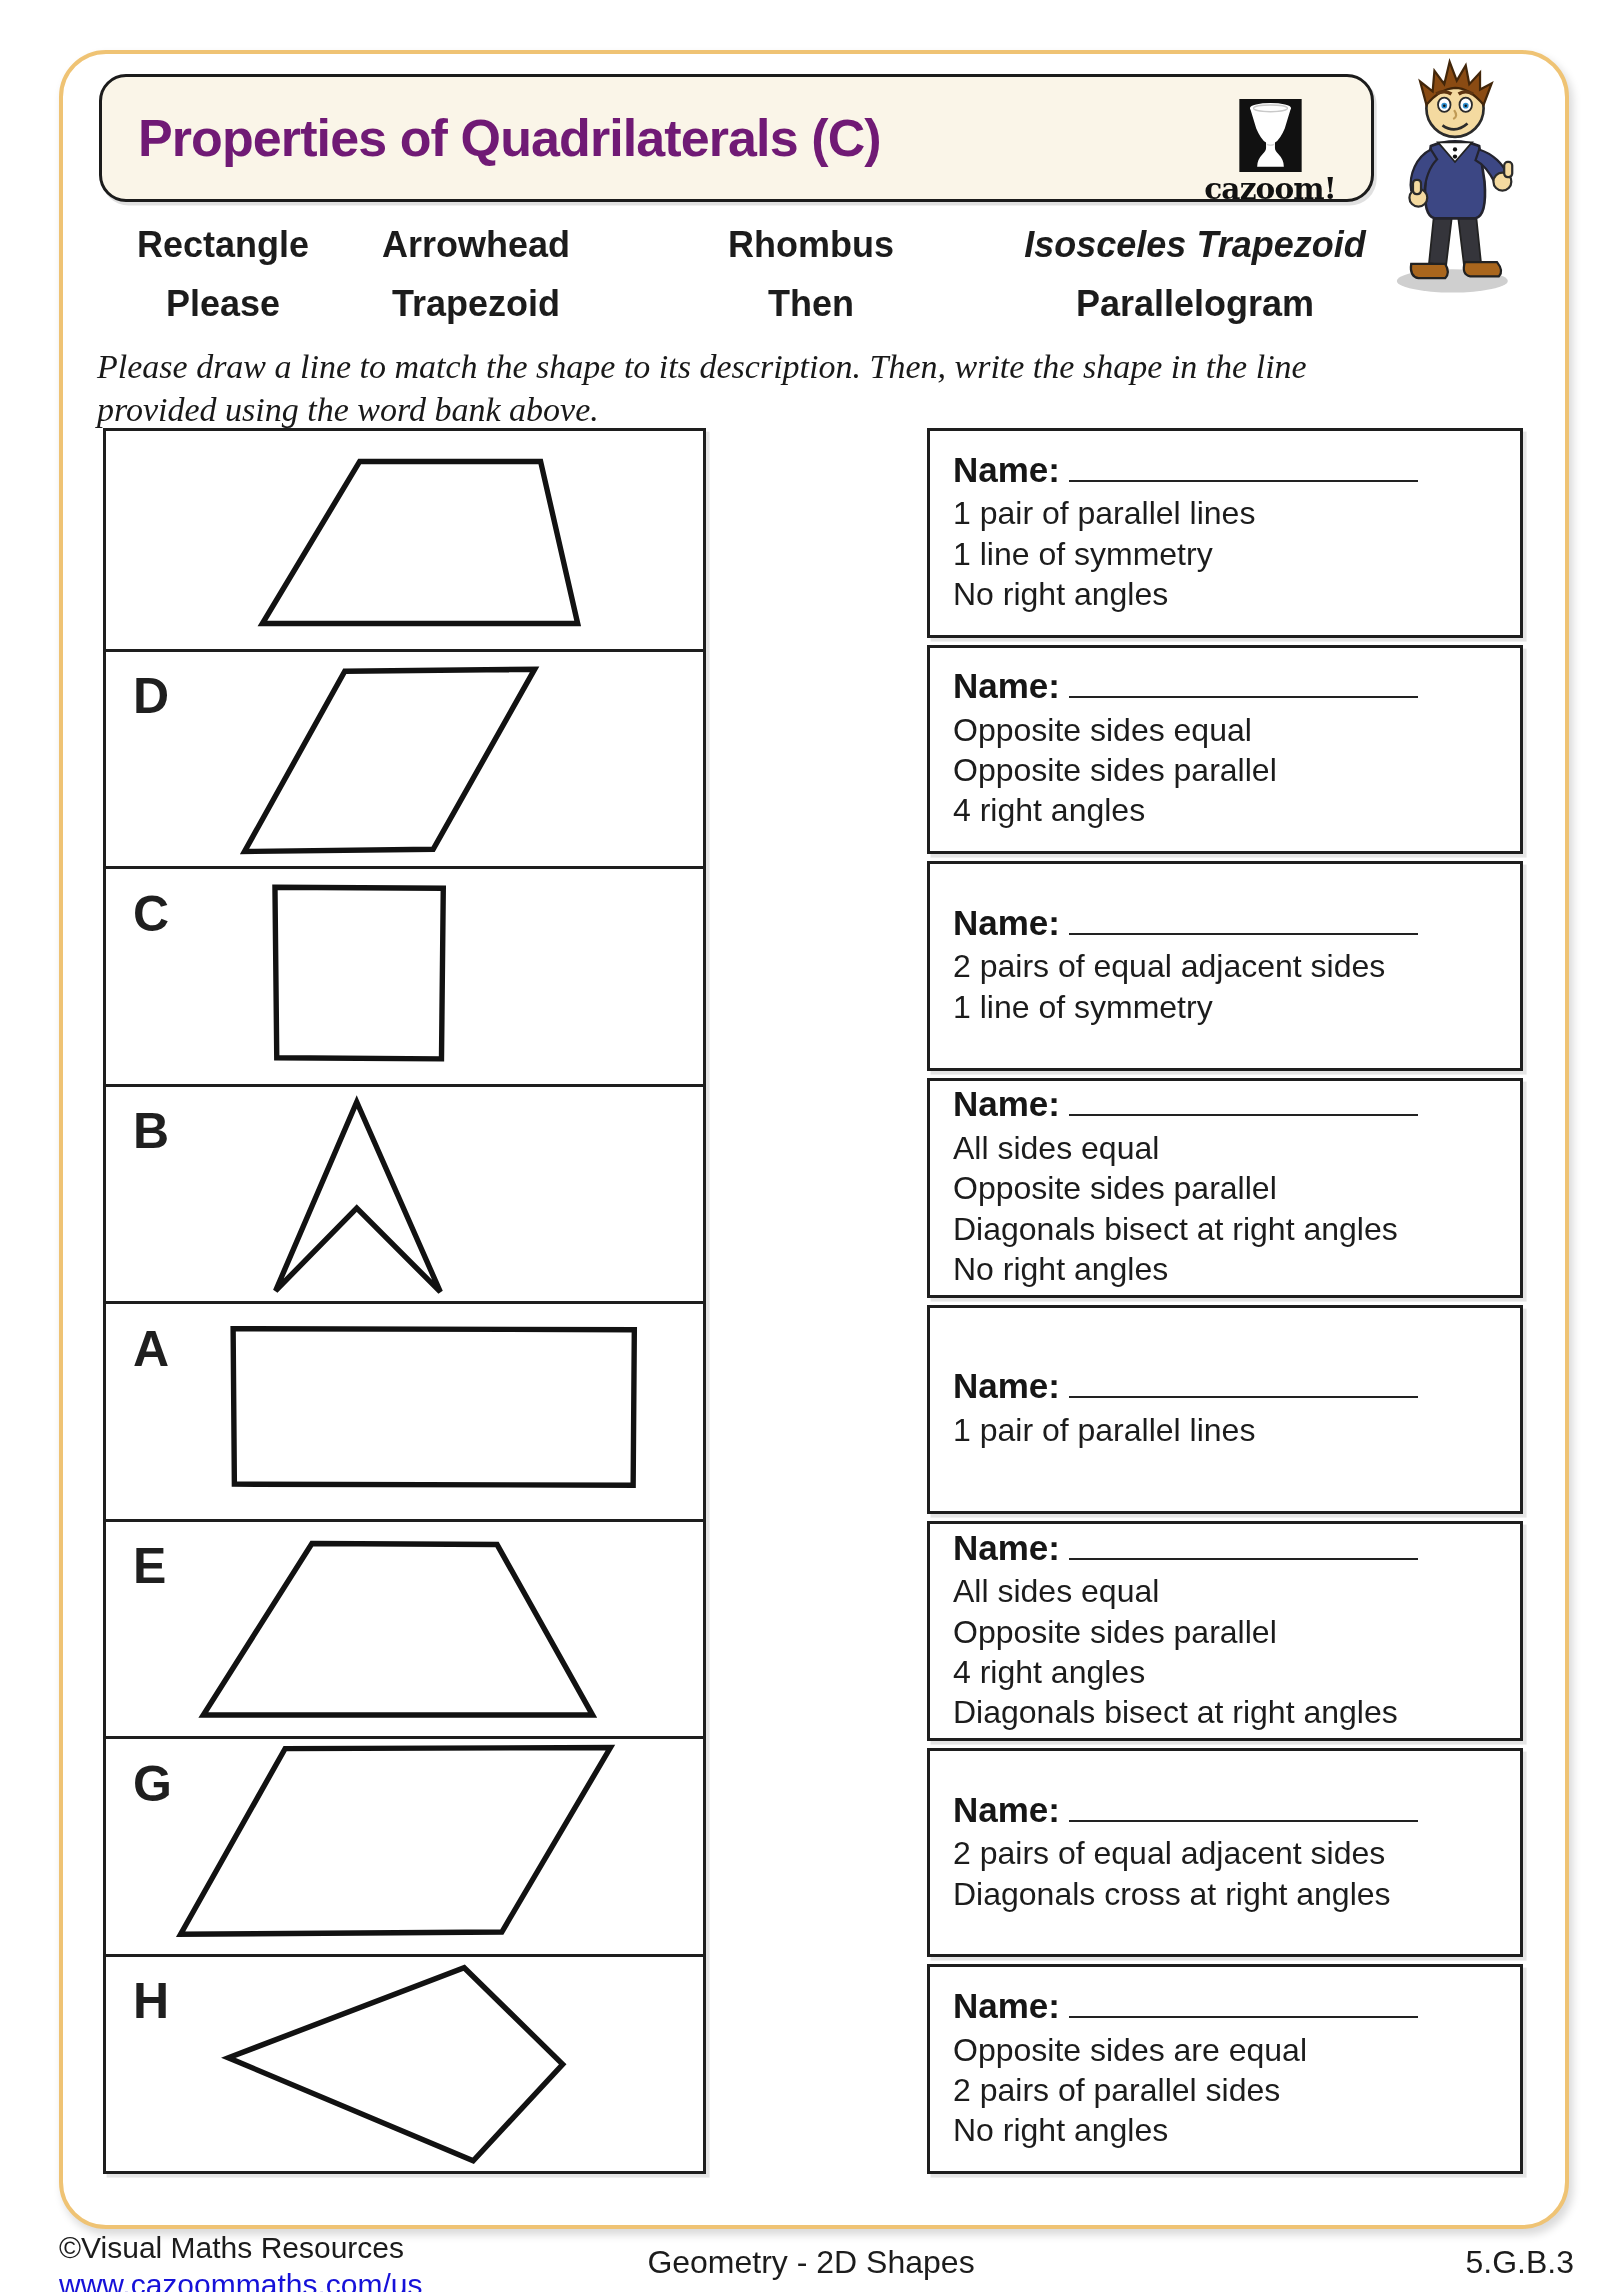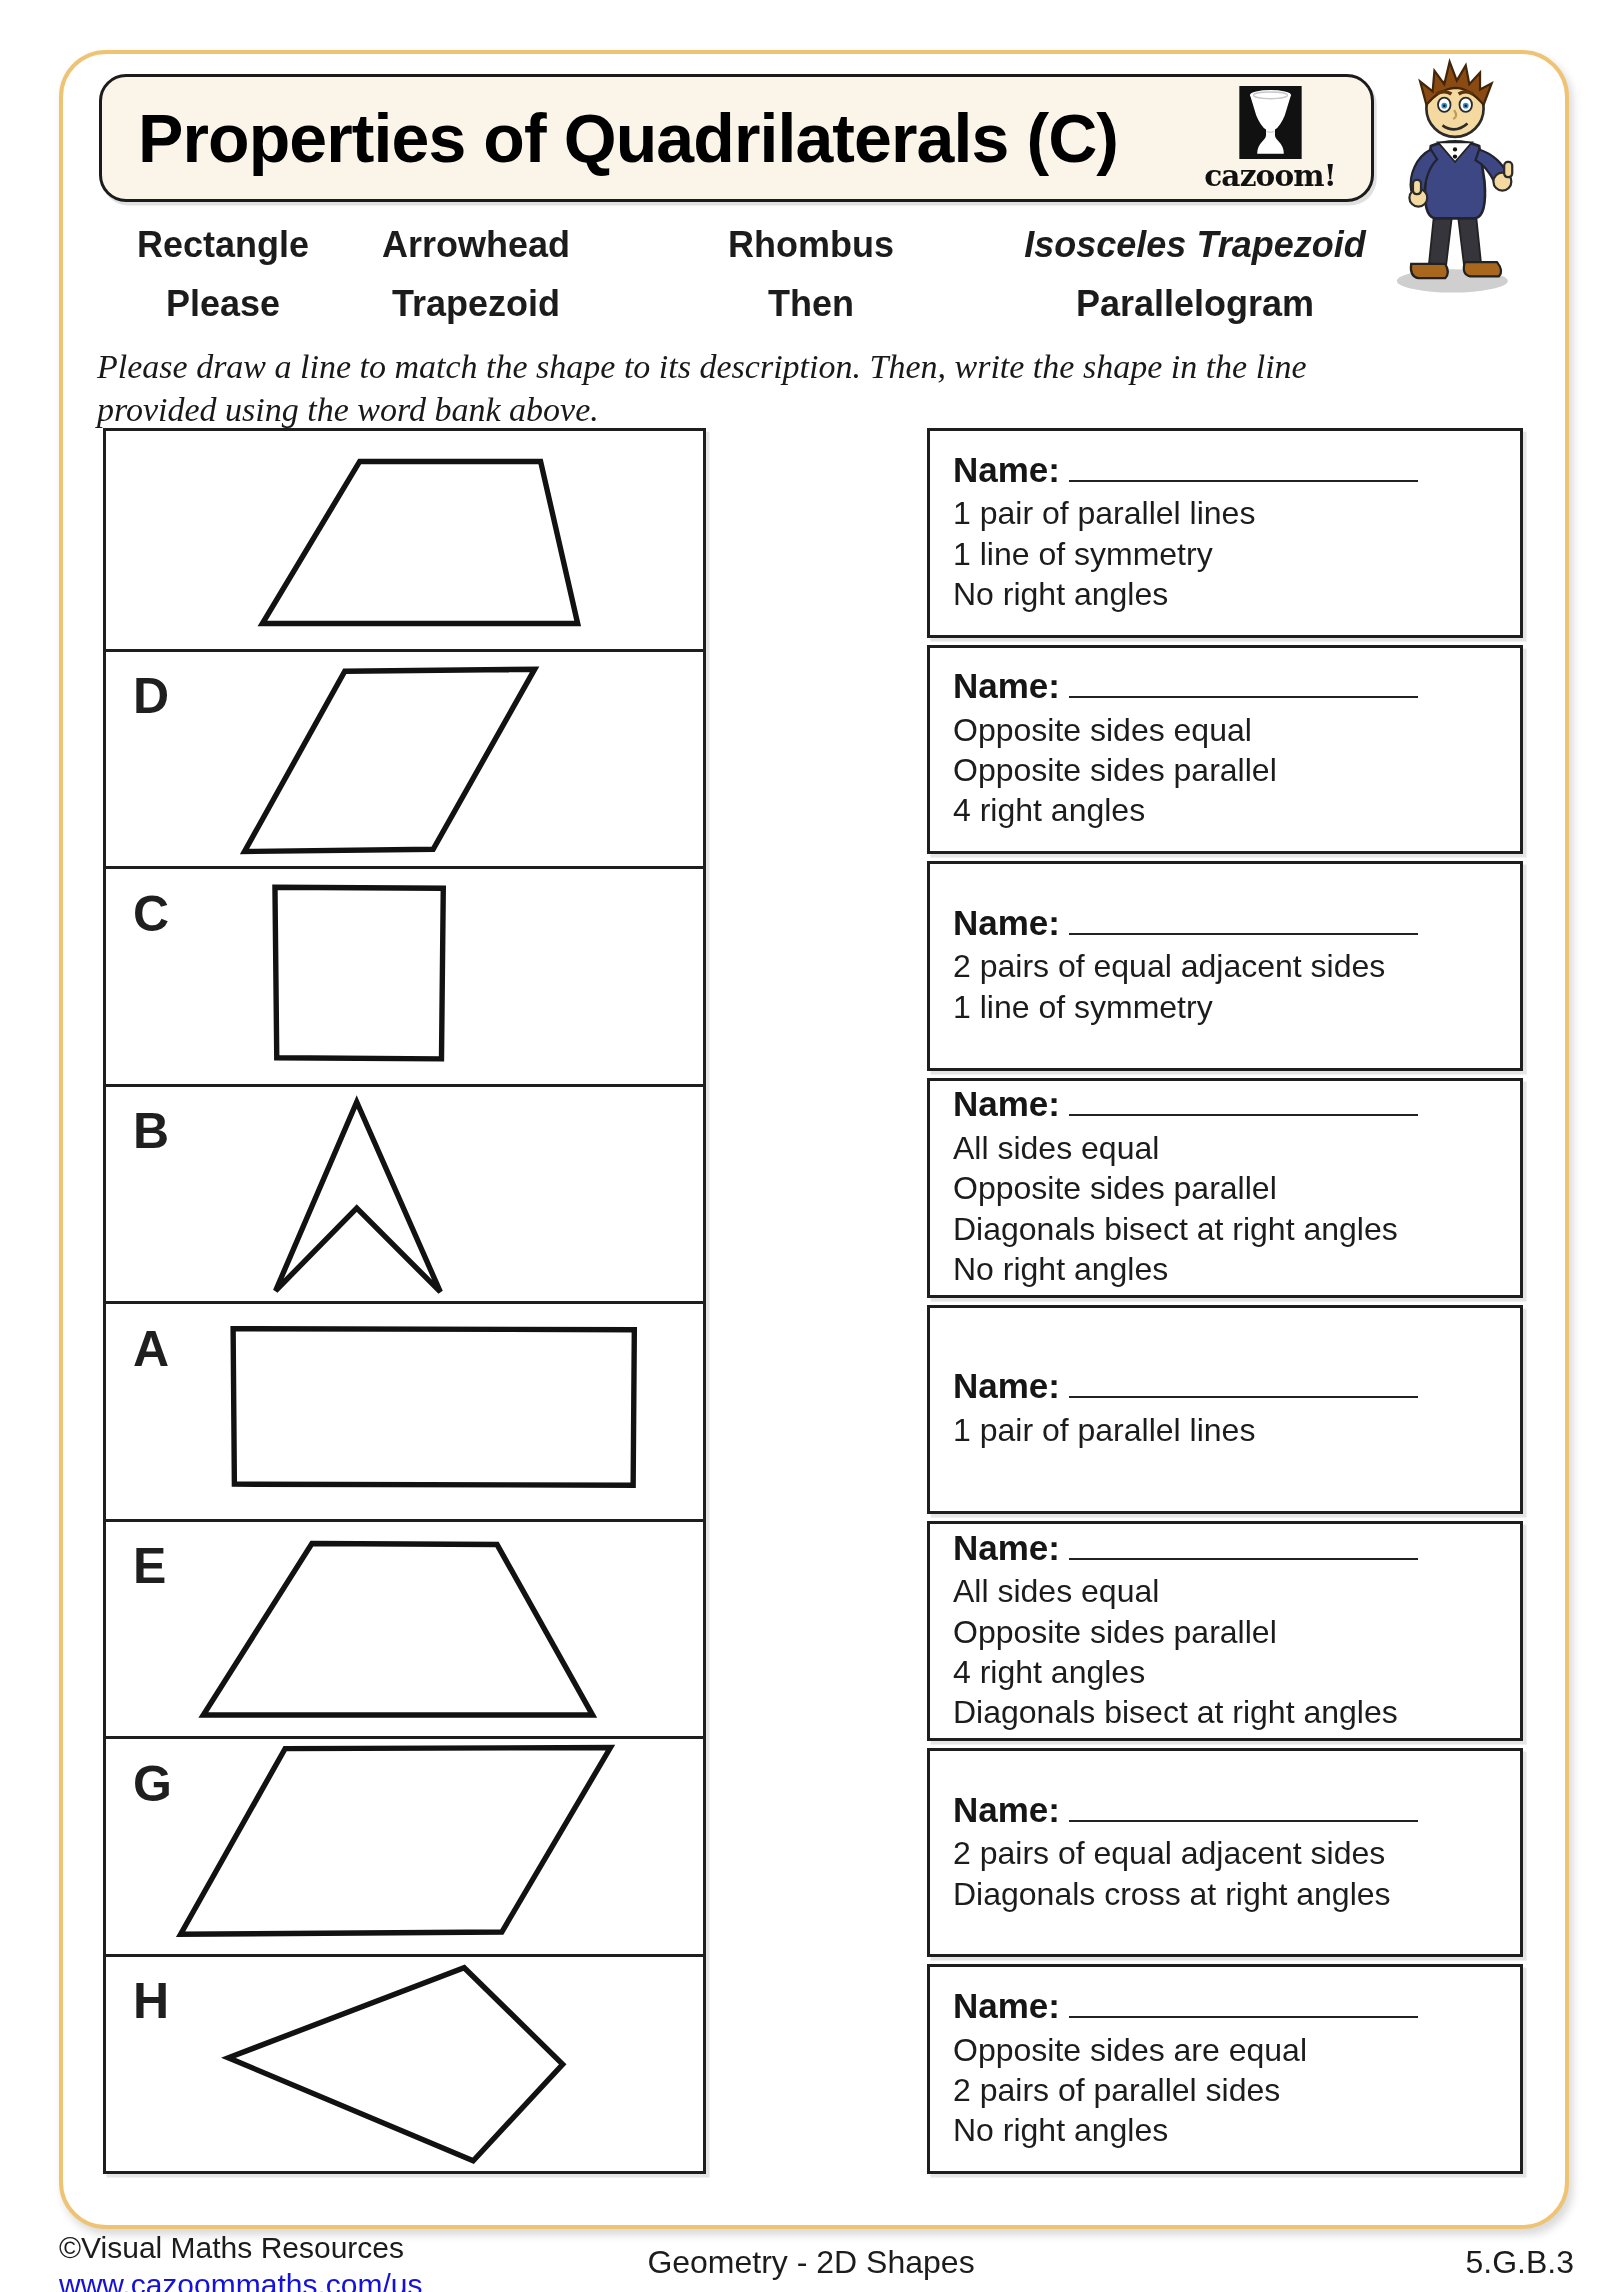--- a/index.html
+++ b/index.html
@@ -19,25 +19,25 @@
   }
   
   .header-box{
     position:absolute;left:99px;top:74px;width:1269px;height:122px;
     background:#faf5e8;border:3.6px solid #1b1b1b;border-radius:27px;
     box-shadow:2.7px 3.6px 0 rgba(0,0,0,0.12);
   }
   .page-title{
     position:absolute;left:36px;top:0;height:122px;
     display:flex;align-items:center;
-    font-size:68px;font-weight:bold;letter-spacing:-0.9px;color:#000000;
+    font-size:52px;font-weight:bold;letter-spacing:-0.9px;color:#701a75;
     white-space:nowrap;
   }
   .logo-group{
-    position:absolute;right:34px;top:9px;width:134px;text-align:center;
+    position:absolute;right:34px;top:22px;width:134px;text-align:center;
   }
   .logo-square{display:block;margin:0 auto;}
   .logo-word{
     font-family:"DejaVu Serif", serif;font-weight:bold;
     font-size:29.6px;color:#111;line-height:1;margin-top:1.8px;letter-spacing:-0.9px;
   }
   .mascot{position:absolute;left:1379px;top:49px;}
   
   .wb-item{
     position:absolute;transform:translateX(-50%);

